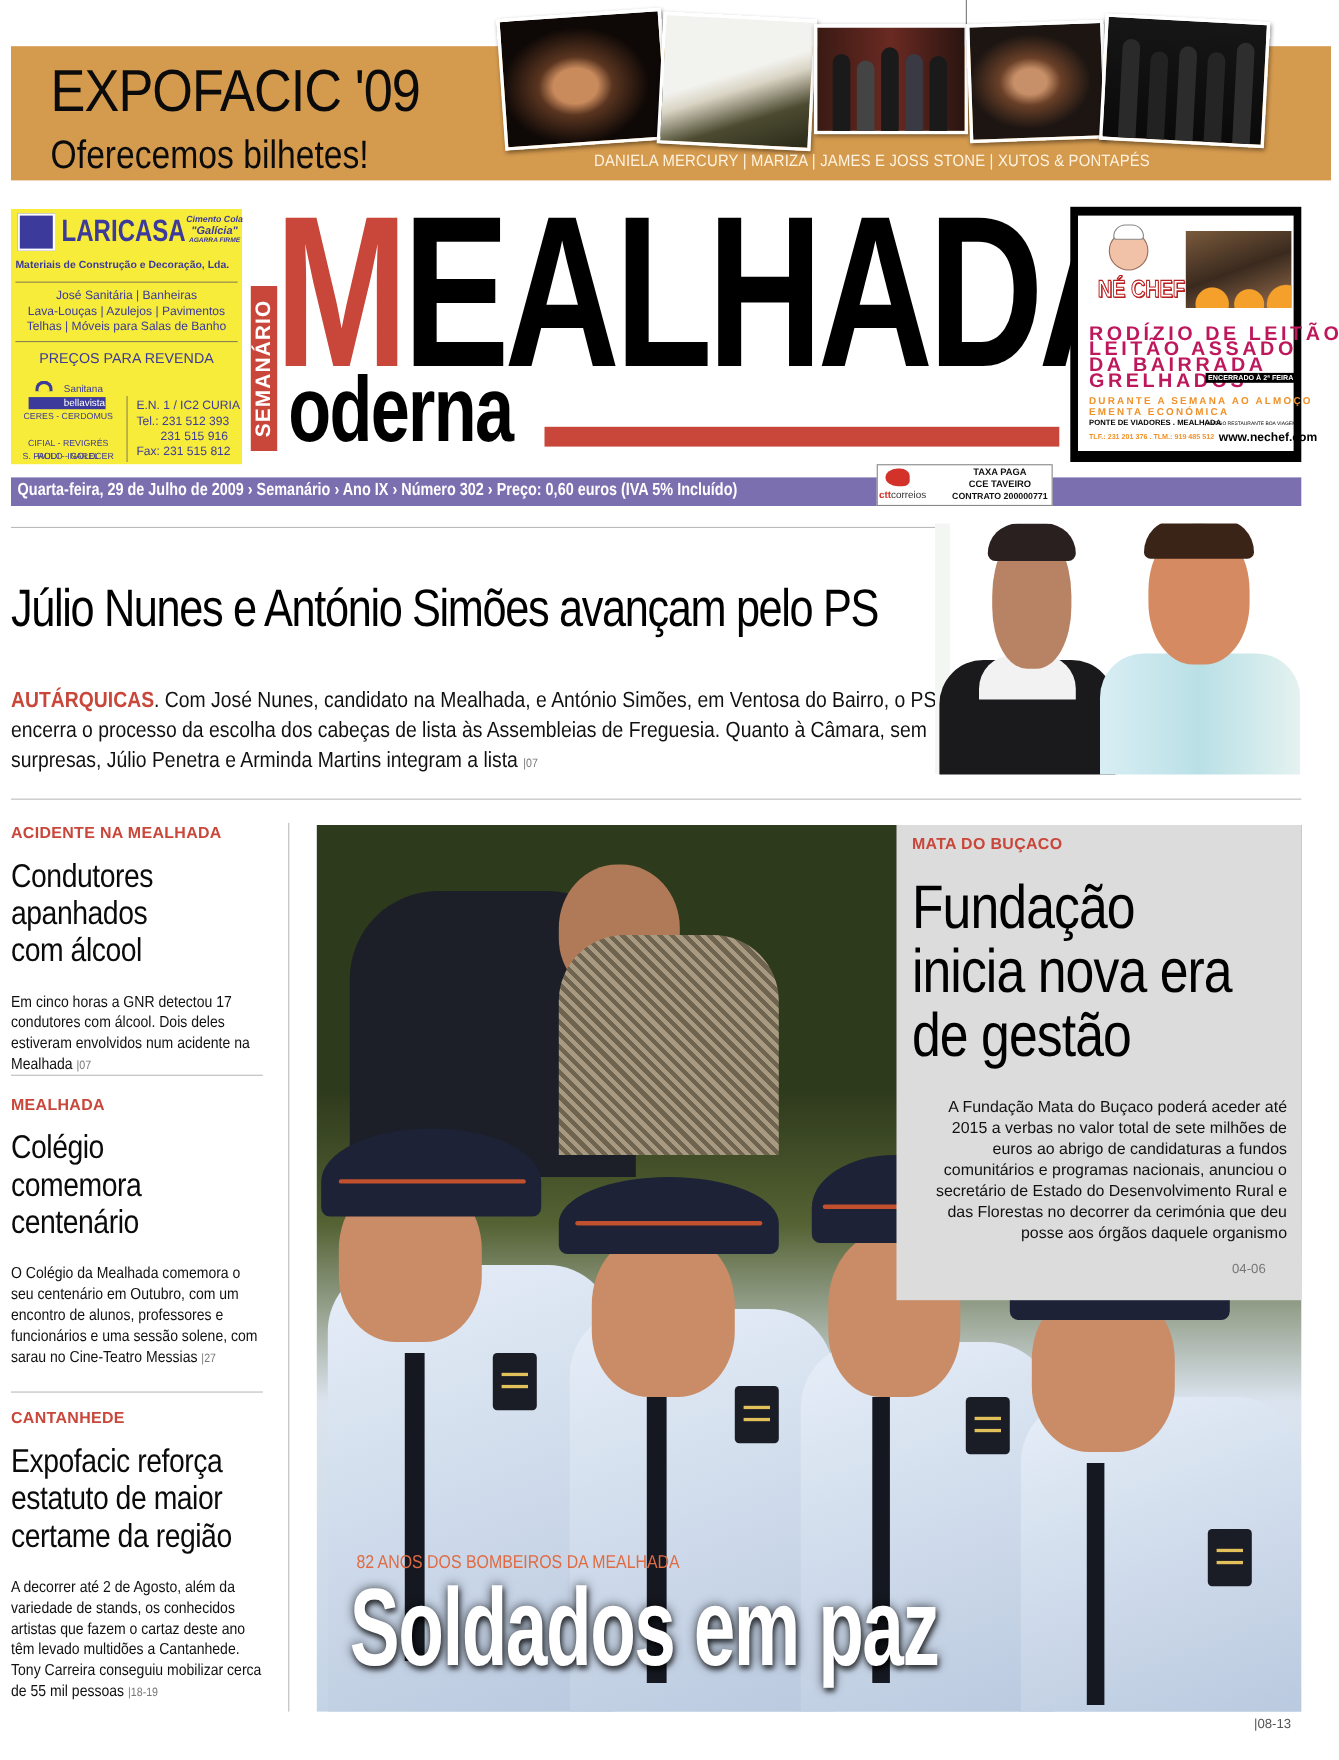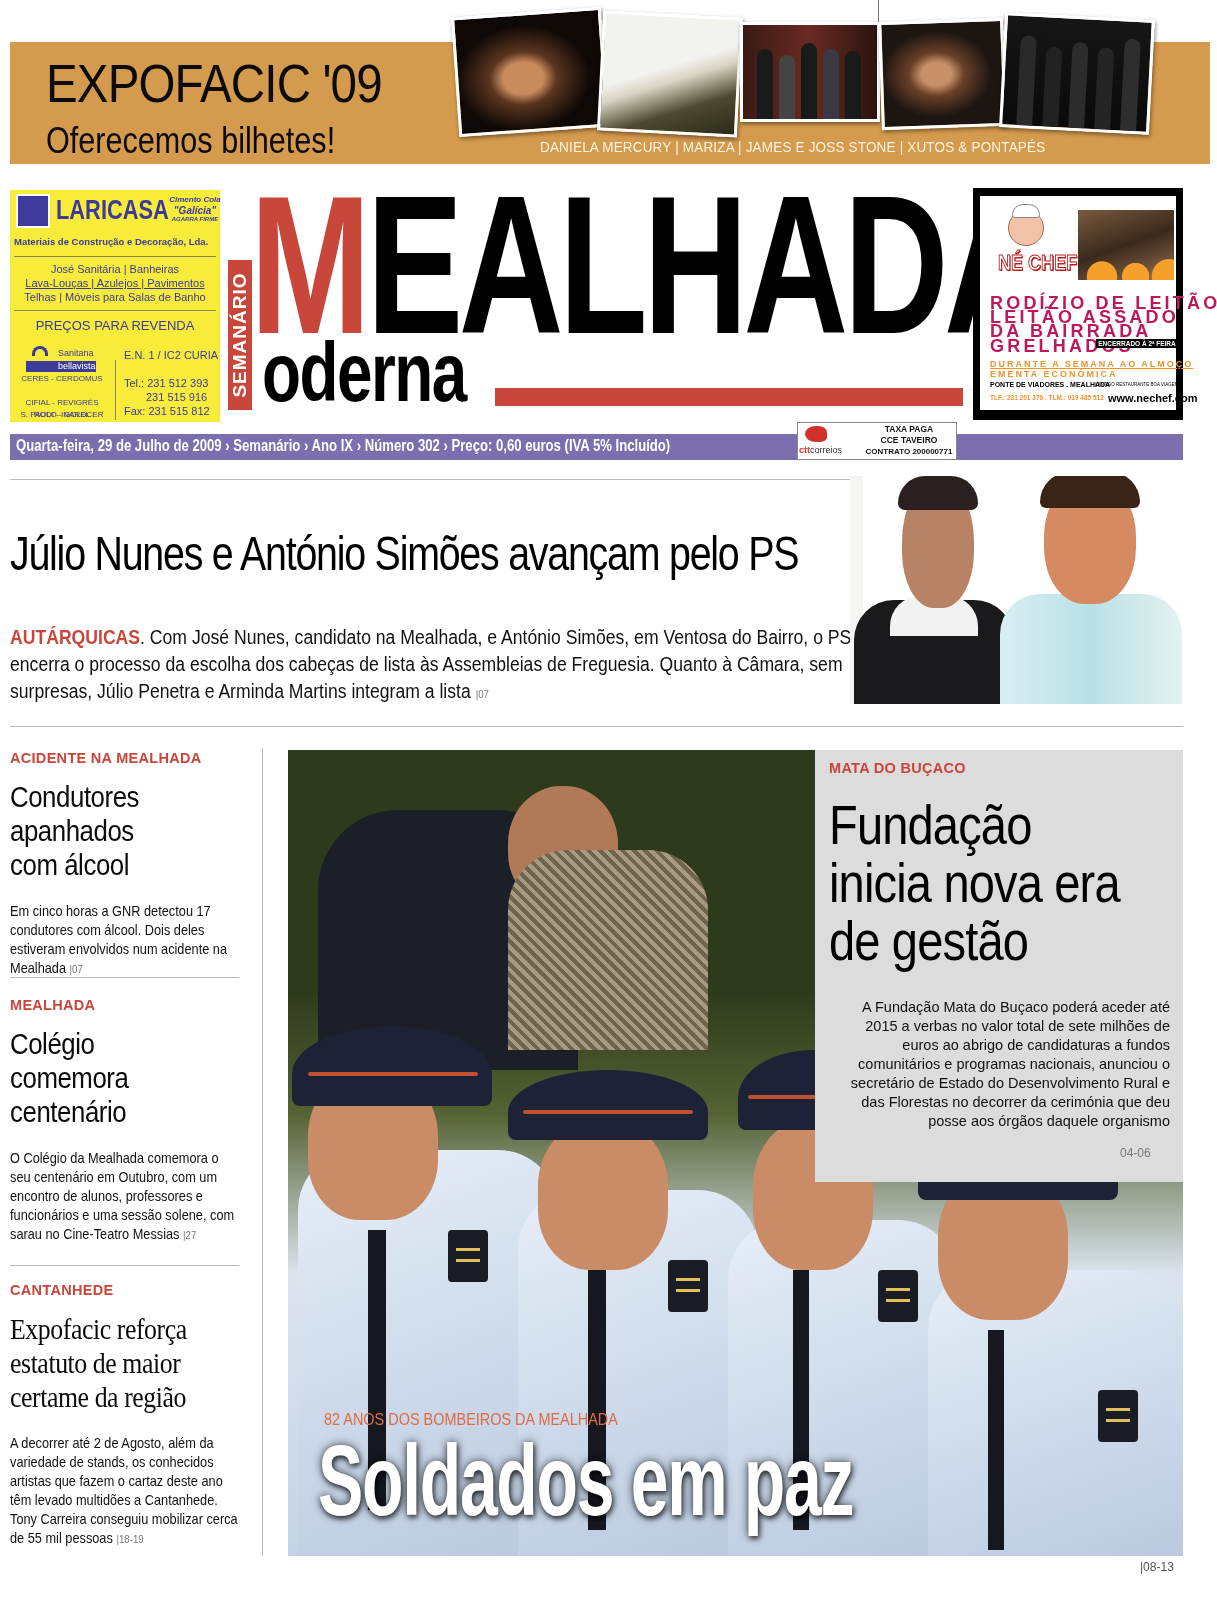--- a/index.html
+++ b/index.html
@@ -122,34 +122,34 @@
 <div class="abs lari-logo-box"></div>
 <div class="abs lari-name">LARICASA</div>
 <div class="abs lari-tag">
   <div>Cimento Cola</div>
   <div style="font-size:10px;">"Galícia"</div>
   <div style="font-size:6px;">AGARRA FIRME</div>
 </div>
 <div class="abs lari-text" style="left:14px;top:236px;font-size:9.5px;font-weight:bold;">Materiais de Construção e Decoração, Lda.</div>
 <div class="abs lari-line" style="left:14px;top:256px;width:202px;"></div>
 <div class="abs lari-text" style="left:14px;top:263px;width:202px;text-align:center;">José Sanitária | Banheiras</div>
-<div class="abs lari-text" style="left:14px;top:277px;width:202px;text-align:center;text-decoration:underline;">Lava-Louças | Azulejos | Pavimentos</div>
+<div class="abs lari-text" style="left:14px;top:277px;width:202px;text-align:center;">Lava-Louças | Azulejos | Pavimentos</div>
 <div class="abs lari-text" style="left:14px;top:291px;width:202px;text-align:center;">Telhas | Móveis para Salas de Banho</div>
 <div class="abs lari-line" style="left:14px;top:310px;width:202px;"></div>
 <div class="abs lari-text" style="left:14px;top:318px;width:202px;text-align:center;font-size:13px;">PREÇOS PARA REVENDA</div>
 <div class="abs" style="left:32px;top:346px;width:16px;height:10px;border:3px solid #3c3a9a;border-bottom:none;border-radius:10px 10px 0 0;"></div>
 <div class="abs lari-text" style="left:58px;top:348px;font-size:9px;">Sanitana</div>
 <div class="abs" style="left:26px;top:361px;width:70px;height:11px;background:#3c3a9a;"></div>
 <div class="abs" style="left:58px;top:361px;font-size:9px;color:#fff;">bellavista</div>
 <div class="abs lari-text" style="left:14px;top:374px;width:96px;text-align:center;font-size:8px;">CERES - CERDOMUS</div>
 <div class="abs lari-text" style="left:14px;top:386px;width:96px;text-align:center;font-size:8px;margin-top:24px;">S. PAULO - GOLDCER</div>
 <div class="abs lari-text" style="left:14px;top:398px;width:96px;text-align:center;font-size:8px;">CIFIAL - REVIGRÉS</div>
 <div class="abs lari-text" style="left:14px;top:410px;width:96px;text-align:center;font-size:8px;">RODI - INAREL</div>
 <div class="abs" style="left:115px;top:360px;width:1px;height:60px;background:#8c8450;"></div>
-<div class="abs lari-text" style="left:124px;top:349px;text-align:right;">E.N. 1 / IC2 CURIA</div>
+<div class="abs lari-text" style="left:124px;top:363px;text-align:right;">E.N. 1 / IC2 CURIA</div>
 <div class="abs lari-text" style="left:124px;top:377px;">Tel.: 231 512 393</div>
 <div class="abs lari-text" style="left:146px;top:391px;">231 515 916</div>
 <div class="abs lari-text" style="left:124px;top:405px;">Fax: 231 515 812</div>
 
 <div class="abs mast-semanario">
     <span>SEMANÁRIO</span>
   </div>
 <div class="abs mast-title"><span class="m">M</span><span>EALHADA</span></div>
 <div class="abs mast-oderna">oderna</div>
 <div class="abs mast-bar"></div>
@@ -158,21 +158,21 @@
 <div class="abs chef-inner"></div>
 <div class="abs chef-pig"></div>
 <div class="abs chef-hat"></div>
 <div class="abs chef-logo">NÉ CHEF</div>
 <div class="abs chef-food"></div>
 <div class="abs chef-txt" style="left:990px;top:294px;">RODÍZIO DE LEITÃO</div>
 <div class="abs chef-txt" style="left:990px;top:308px;">LEITÃO ASSADO</div>
 <div class="abs chef-txt" style="left:990px;top:322px;">DA BAIRRADA</div>
 <div class="abs chef-txt" style="left:990px;top:337px;">GRELHADOS</div>
 <div class="abs chef-closed">ENCERRADO À 2ª FEIRA</div>
-<div class="abs chef-orange" style="left:990px;top:359px;text-decoration:underline;">DURANTE A SEMANA AO ALMOÇO</div>
+<div class="abs chef-orange" style="left:990px;top:359px;">DURANTE A SEMANA AO ALMOÇO</div>
 <div class="abs chef-orange" style="left:990px;top:369px;">EMENTA ECONÓMICA</div>
 <div class="abs chef-small" style="left:990px;top:381px;">PONTE DE VIADORES . MEALHADA</div>
 <div class="abs chef-small" style="left:1095px;top:382px;font-size:4.5px;font-weight:normal;">( ANTIGO RESTAURANTE BOA VIAGEM )</div>
 <div class="abs chef-small" style="left:990px;top:394px;color:#f0922a;font-size:6.5px;">TLF.: 231 201 376 . TLM.: 919 485 512</div>
 <div class="abs chef-small" style="left:1108px;top:392px;font-size:11px;">www.nechef.com</div>
 
 <div class="abs datebar"></div>
 <div class="abs datebar-text">Quarta-feira, 29 de Julho de 2009 › Semanário › Ano IX › Número 302 › Preço: 0,60 euros (IVA 5% Incluído)</div>
 <div class="abs ctt"></div>
 <div class="abs ctt-horse"></div>
@@ -216,21 +216,21 @@
   <div class="hed">Colégio</div>
   <div class="hed">comemora</div>
   <div class="hed">centenário</div>
 </div>
 <div class="abs col-left dek" style="top:1149px;">
   <span>O Colégio da Mealhada comemora o seu centenário em Outubro, com um encontro de alunos, professores e funcionários e uma sessão solene, com sarau no Cine-Teatro Messias</span> <span class="pageref">|27</span>
 </div>
 <div class="abs rule" style="left:10px;top:1265px;width:229px;"></div>
 
 <div class="abs col-left kicker" style="top:1282px;">CANTANHEDE</div>
-<div class="abs col-left" style="top:1312px;font-family:Liberation Serif, serif;">
+<div class="abs col-left" style="top:1312px;">
   <div class="hed">Expofacic reforça</div>
   <div class="hed">estatuto de maior</div>
   <div class="hed">certame da região</div>
 </div>
 <div class="abs col-left dek" style="top:1434px;">
   <span>A decorrer até 2 de Agosto, além da variedade de stands, os conhecidos artistas que fazem o cartaz deste ano têm levado multidões a Cantanhede. Tony Carreira conseguiu mobilizar cerca de 55 mil pessoas</span> <span class="pageref">|18-19</span>
 </div>
 
 <div class="abs main-photo">
 

